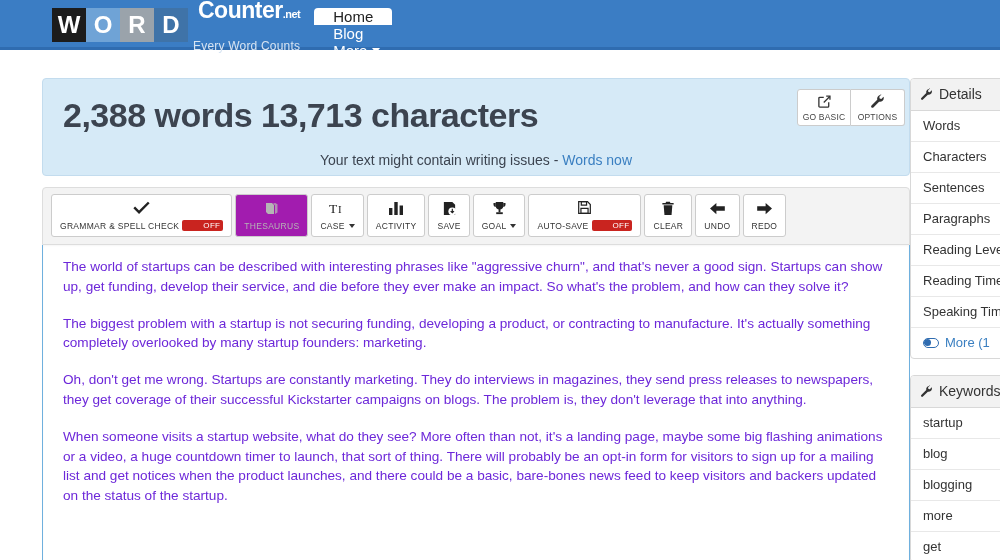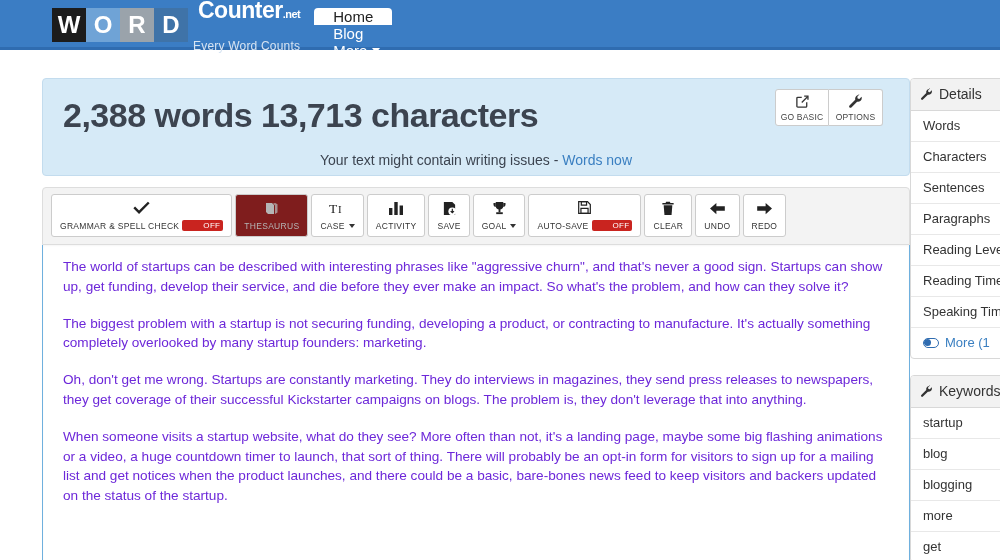--- a/index.html
+++ b/index.html
@@ -124,21 +124,21 @@
   .count-sub {
     text-align: center;
     font-size: 14px;
     color: #3c4450;
     margin-top: 18px;
   }
   .count-sub a { color: #3a7fc1; text-decoration: none; }
 
   .count-actions {
     position: absolute;
-    right: 26px; top: 10px;
+    right: 4px; top: 10px;
     display: flex;
   }
   .act-btn {
     background: #ffffff;
     border: 1px solid #cccccc;
     width: 54px;
     height: 37px;
     display: flex;
     flex-direction: column;
     align-items: center;
@@ -167,21 +167,21 @@
     border-radius: 3px;
     padding: 4px 8px 5px 8px;
     display: flex;
     flex-direction: column;
     align-items: center;
     justify-content: flex-end;
     min-height: 40px;
     cursor: pointer;
     color: #333333;
   }
-  .tb.disabled { color: #b5b5b5; background: #7f1d1d; }
+  .tb.disabled { color: #b5b5b5; background: #a21caf; }
   .tb .ic { height: 17px; display: flex; align-items: center; justify-content: center; }
   .tb .lbl {
     font-size: 8.5px;
     letter-spacing: 0.3px;
     margin-top: 4px;
     white-space: nowrap;
     display: flex;
     align-items: center;
     gap: 3px;
   }

